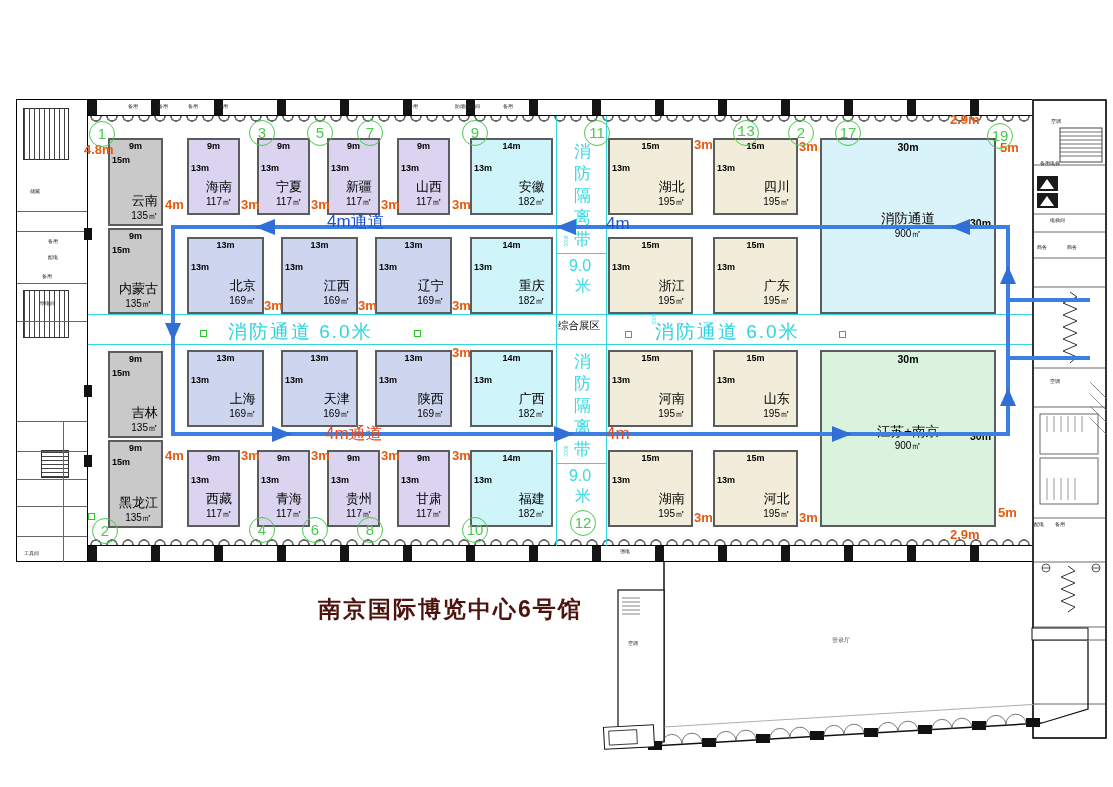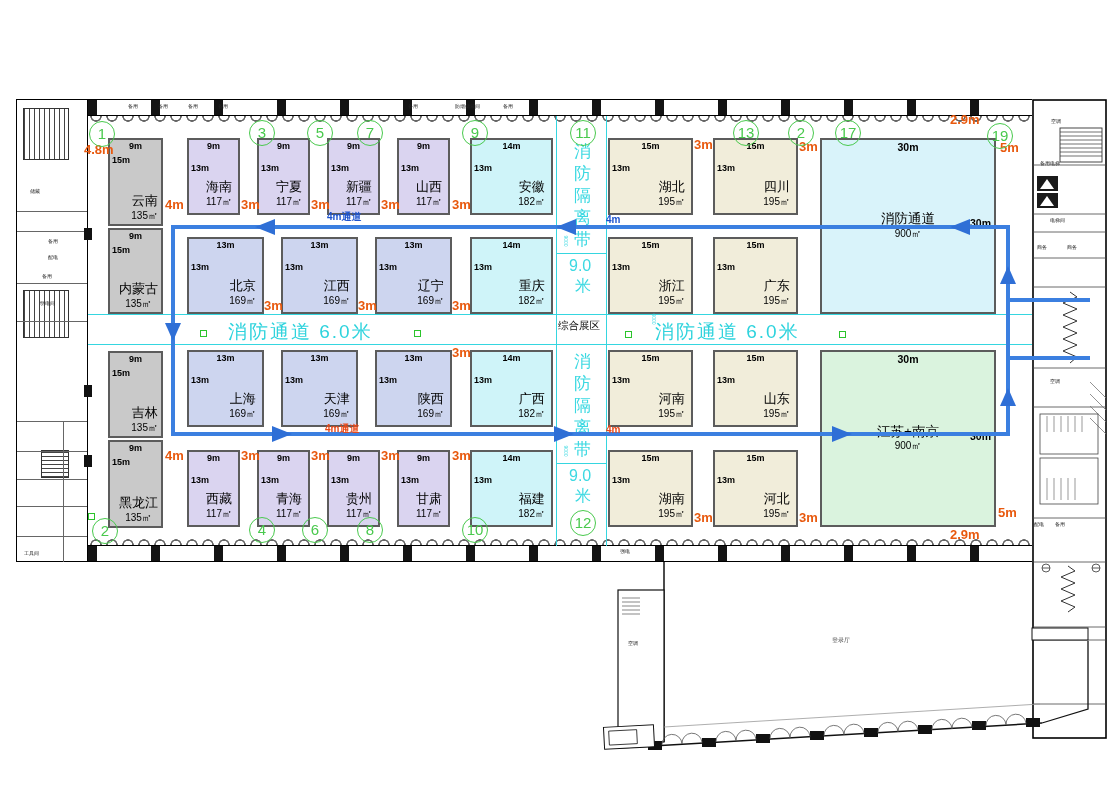--- a/index.html
+++ b/index.html
@@ -32,21 +32,21 @@
   .circ{position:absolute;width:26px;height:26px;border:1.6px solid #49c94d;border-radius:50%;
         color:#49c94d;font-size:15px;line-height:23px;text-align:center;box-sizing:border-box;z-index:7;}
   .dimlab{position:absolute;color:#e8590e;font-weight:bold;font-size:13px;z-index:7;white-space:nowrap;}
   .rlab{position:absolute;font-size:5px;color:#222;z-index:3;white-space:nowrap;}
   .route{position:absolute;background:#3b7fe0;z-index:5;}
   .ah{position:absolute;width:0;height:0;z-index:5;}
   .ah.l{border-top:8px solid transparent;border-bottom:8px solid transparent;border-right:20px solid #2f6fd6;}
   .ah.r{border-top:8px solid transparent;border-bottom:8px solid transparent;border-left:20px solid #2f6fd6;}
   .ah.d{border-left:8px solid transparent;border-right:8px solid transparent;border-top:18px solid #2f6fd6;}
   .ah.u{border-left:8px solid transparent;border-right:8px solid transparent;border-bottom:18px solid #2f6fd6;}
-  .rlbl{position:absolute;font-size:10px;font-weight:bold;z-index:6;white-space:nowrap;}
+  .rlbl{position:absolute;font-size:17px;font-weight:normal;z-index:6;white-space:nowrap;}
   .rlbl.blue{color:#1d53cf;}
   .rlbl.red{color:#e8491a;}
   .cyline{position:absolute;background:#35d6e0;z-index:2;}
   .lane{position:absolute;color:#2fd3dd;font-size:19px;letter-spacing:2px;z-index:4;white-space:nowrap;}
   .stripchar{position:absolute;color:#3cd9e2;font-size:17px;z-index:4;}
   .stripchar.sz{font-size:16px;}
   .mm{position:absolute;color:#3cd9e2;font-size:5px;transform:rotate(90deg);z-index:4;}
   .hall6{position:absolute;left:558px;top:319px;font-size:10.5px;color:#111;z-index:4;white-space:nowrap;}
   .annexlbl{position:absolute;left:832px;top:636px;font-size:6px;color:#444;z-index:3;}
   .gsq{position:absolute;width:7px;height:7px;border:1.6px solid #2bc42b;background:#fff;z-index:6;box-sizing:border-box;}
@@ -68,20 +68,21 @@
   .lannex .ln{position:absolute;background:#666;height:1px;left:0;right:0;}
   .lannex .lv{position:absolute;background:#666;width:1px;}
   .col{position:absolute;background:#111;z-index:3;}
   svg.overlay{position:absolute;z-index:1;}
 </style>
 </head>
 <body>
 
 <div id="plan">
 
+  <div class="venue">南京国际博览中心6号馆</div>
 
   <div class="colonnade topb"></div>
   <div class="colonnade botb"></div>
 
   <div class="lannex">
     <div class="hatch" style="left:6px;top:8px;width:44px;height:50px"></div>
     <div class="hatch" style="left:6px;top:190px;width:44px;height:46px"></div>
     <div class="hatch h" style="left:24px;top:350px;width:26px;height:26px"></div>
     <div class="ln" style="top:111px"></div>
     <div class="ln" style="top:131px"></div>
@@ -511,22 +512,22 @@
     <div class="dimlab" style="left: 452px; top: 448px;">3m</div>
     <div class="dimlab" style="left: 694px; top: 510px;">3m</div>
     <div class="dimlab" style="left: 799px; top: 510px;">3m</div>
     <div class="dimlab" style="left: 998px; top: 505px;">5m</div>
     <div class="dimlab" style="left: 950px; top: 527px;">2.9m</div>
     <div class="circ" style="left: 89px; top: 121px;">1</div>
     <div class="circ" style="left: 249px; top: 120px;">3</div>
     <div class="circ" style="left: 307px; top: 120px;">5</div>
     <div class="circ" style="left: 357px; top: 120px;">7</div>
     <div class="circ" style="left: 462px; top: 120px;">9</div>
-    <div class="circ" style="left: 570px; top: 120px;">11</div>
-    <div class="circ" style="left: 733px; top: 120px;">13</div>
+    <div class="circ" style="left: 584px; top: 120px;">11</div>
+    <div class="circ" style="left: 733px; top: 120px; font-family: Liberation Mono, monospace;">13</div>
     <div class="circ" style="left: 788px; top: 120px;">2</div>
     <div class="circ" style="left: 835px; top: 120px;">17</div>
     <div class="circ" style="left: 987px; top: 123px;">19</div>
     <div class="circ" style="left: 92px; top: 518px;">2</div>
     <div class="circ" style="left: 249px; top: 517px;">4</div>
     <div class="circ" style="left: 302px; top: 517px;">6</div>
     <div class="circ" style="left: 357px; top: 517px;">8</div>
     <div class="circ" style="left: 462px; top: 517px;">10</div>
     <div class="circ" style="left: 570px; top: 510px;">12</div>
     <div class="rlab" style="left: 128px; top: 103px;">备用</div>

